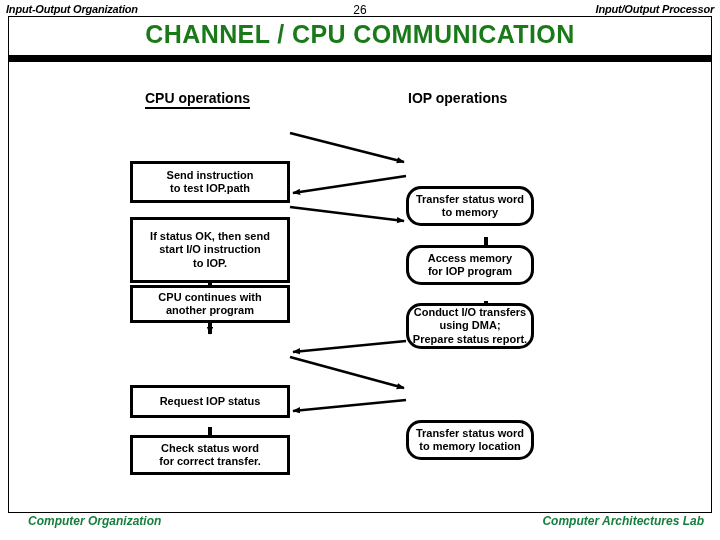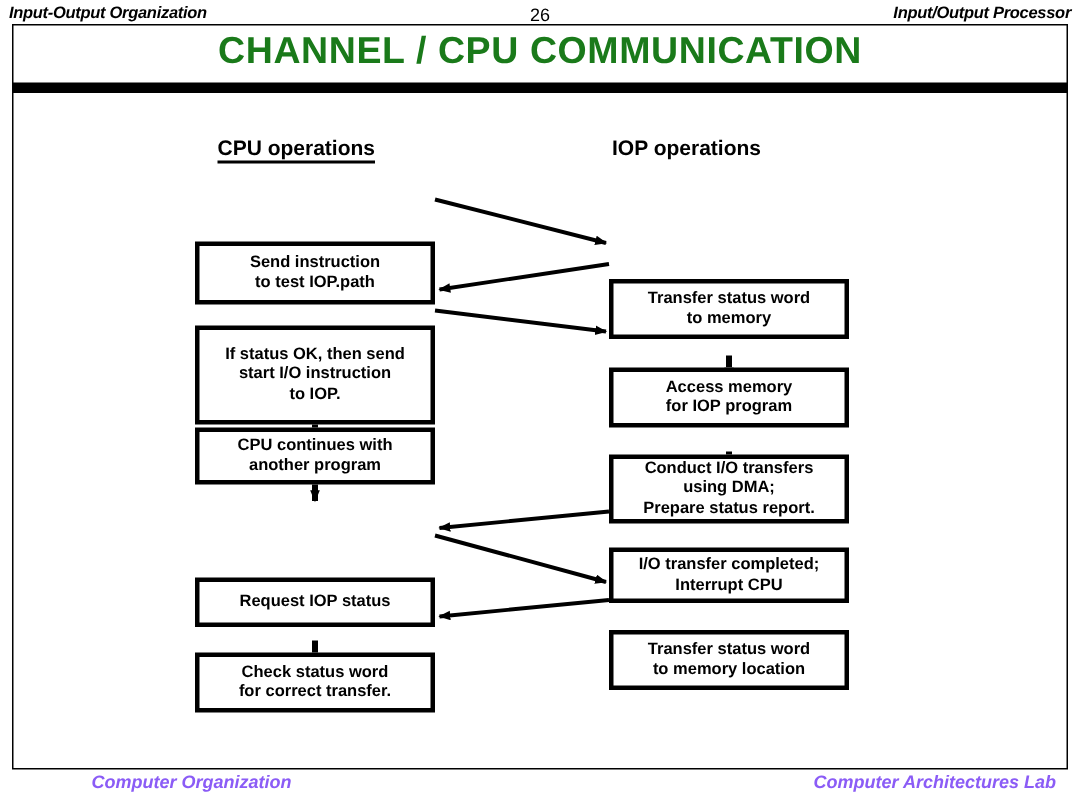--- a/index.html
+++ b/index.html
@@ -91,21 +91,21 @@
     line-height: 1.22;
     color: #000000;
     white-space: pre-line;
     z-index: 5;
     margin-top: 48px;
   }
 
   
   .fbox.left  { left: 130px; width: 160px; }
   
-  .fbox.right { left: 406px; width: 160px; }
+  .fbox.right { left: 406px; width: 128px; border-radius: 15px; }
 
   #b-l1 { top: 113px; height: 42px; }
   #b-l2 { top: 169px; height: 66px; }
   #b-l3 { top: 237px; height: 38px; }
   #b-l4 { top: 337px; height: 33px; }
   #b-l5 { top: 387px; height: 40px; }
 
   #b-r1 { top: 138px; height: 40px; }
   #b-r2 { top: 197px; height: 40px; }
   #b-r3 { top: 255px; height: 46px; }
@@ -132,23 +132,22 @@
     pointer-events: none;
   }
 
   
   .ftr-text {
     position: absolute;
     bottom: 12px;
     font-size: 12px;
     font-weight: bold;
     font-style: italic;
-    color: #8b5cf6;
-    white-space: nowrap;
-    margin-left: 33px;
+    color: #15803d;
+    white-space: nowrap;
   }
   #ftr-left  { left: 28px; }
   #ftr-right { right: 16px; }
 </style>
 </head>
 <body>
 
 <div id="slide">
 
   <div id="hdr-left" class="hdr-text">Input-Output Organization</div>
@@ -208,22 +207,20 @@
   <div id="b-l5" class="fbox left">Check status word
 for correct transfer.</div>
 
   <div id="b-r1" class="fbox right">Transfer status word
 to memory</div>
   <div id="b-r2" class="fbox right">Access memory
 for IOP program</div>
   <div id="b-r3" class="fbox right">Conduct I/O transfers
 using DMA;
 Prepare status report.</div>
-  <div id="b-r4" class="fbox right">I/O transfer completed;
-Interrupt CPU</div>
   <div id="b-r5" class="fbox right">Transfer status word
 to memory location</div>
 
   <div id="continue-label">Continue</div>
 
   <div id="ftr-left" class="ftr-text">Computer Organization</div>
   <div id="ftr-right" class="ftr-text">Computer Architectures Lab</div>
 
 </div>
 

